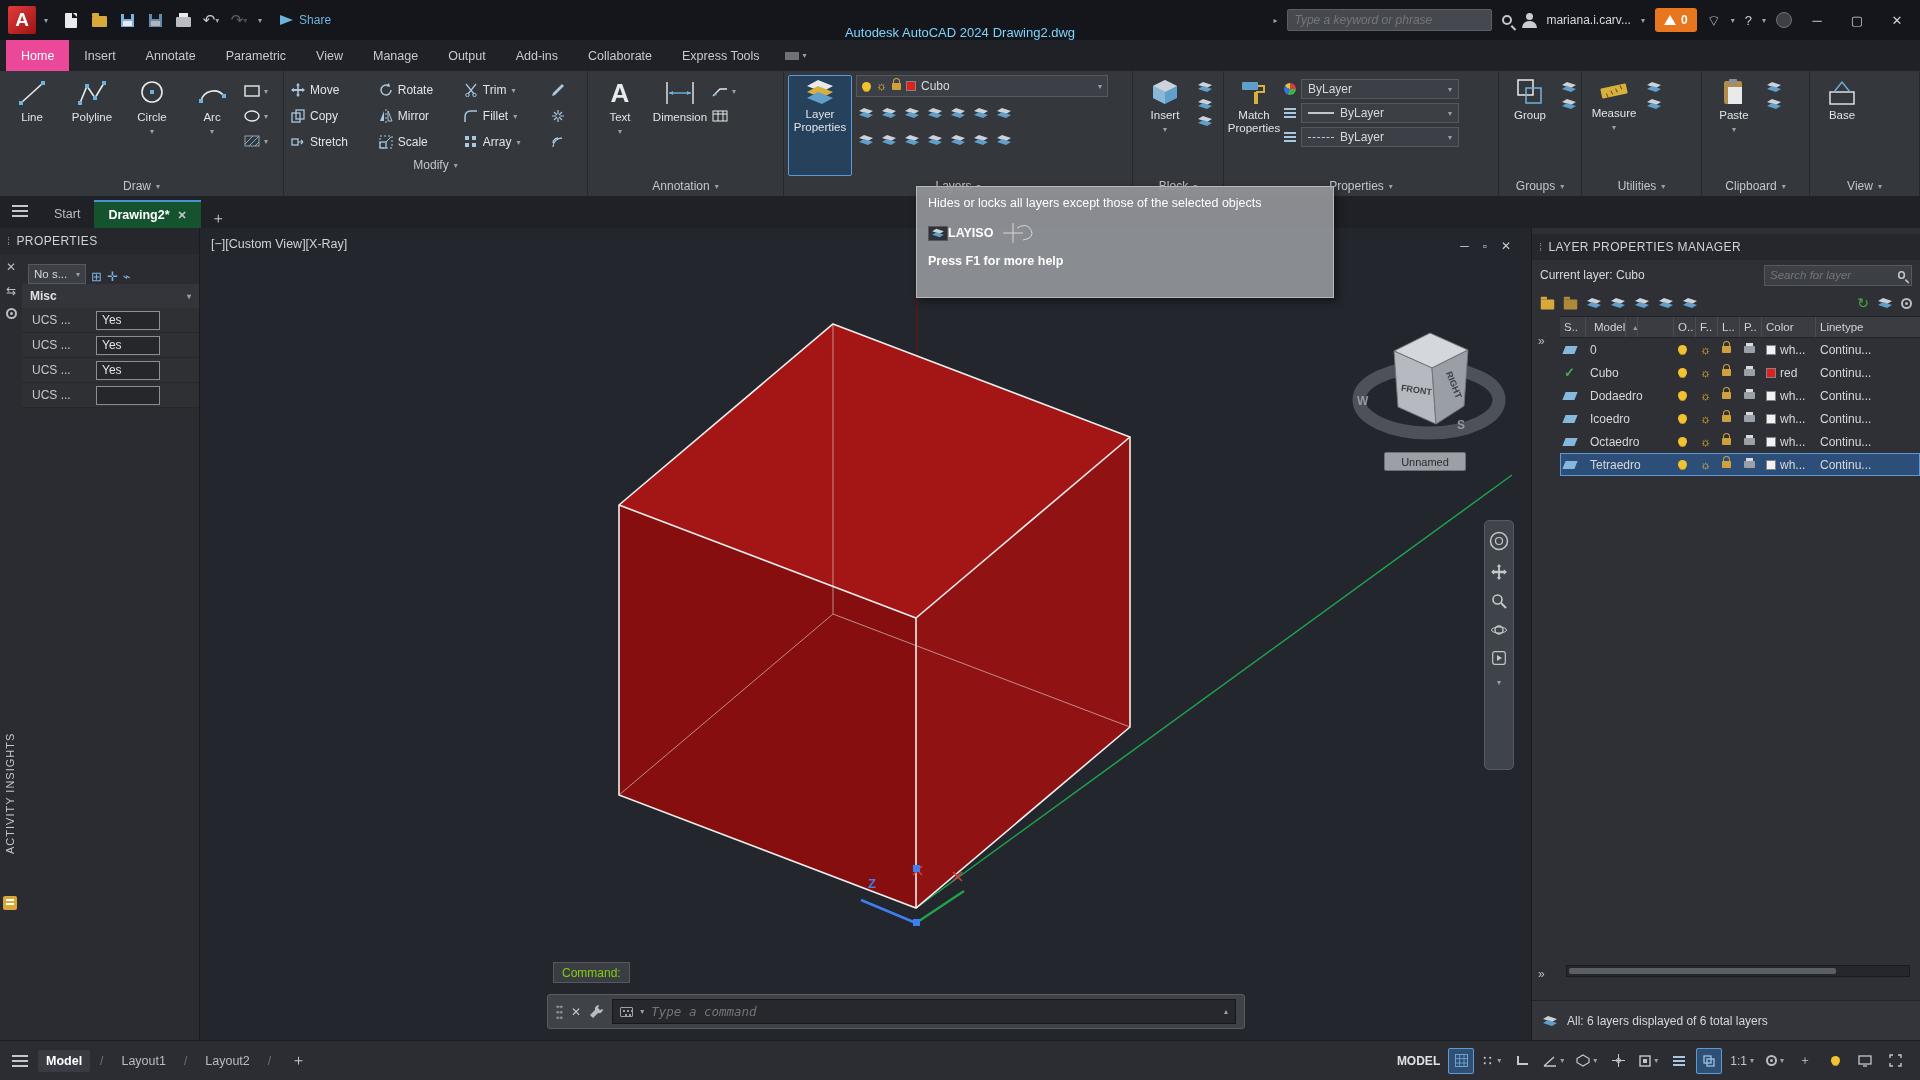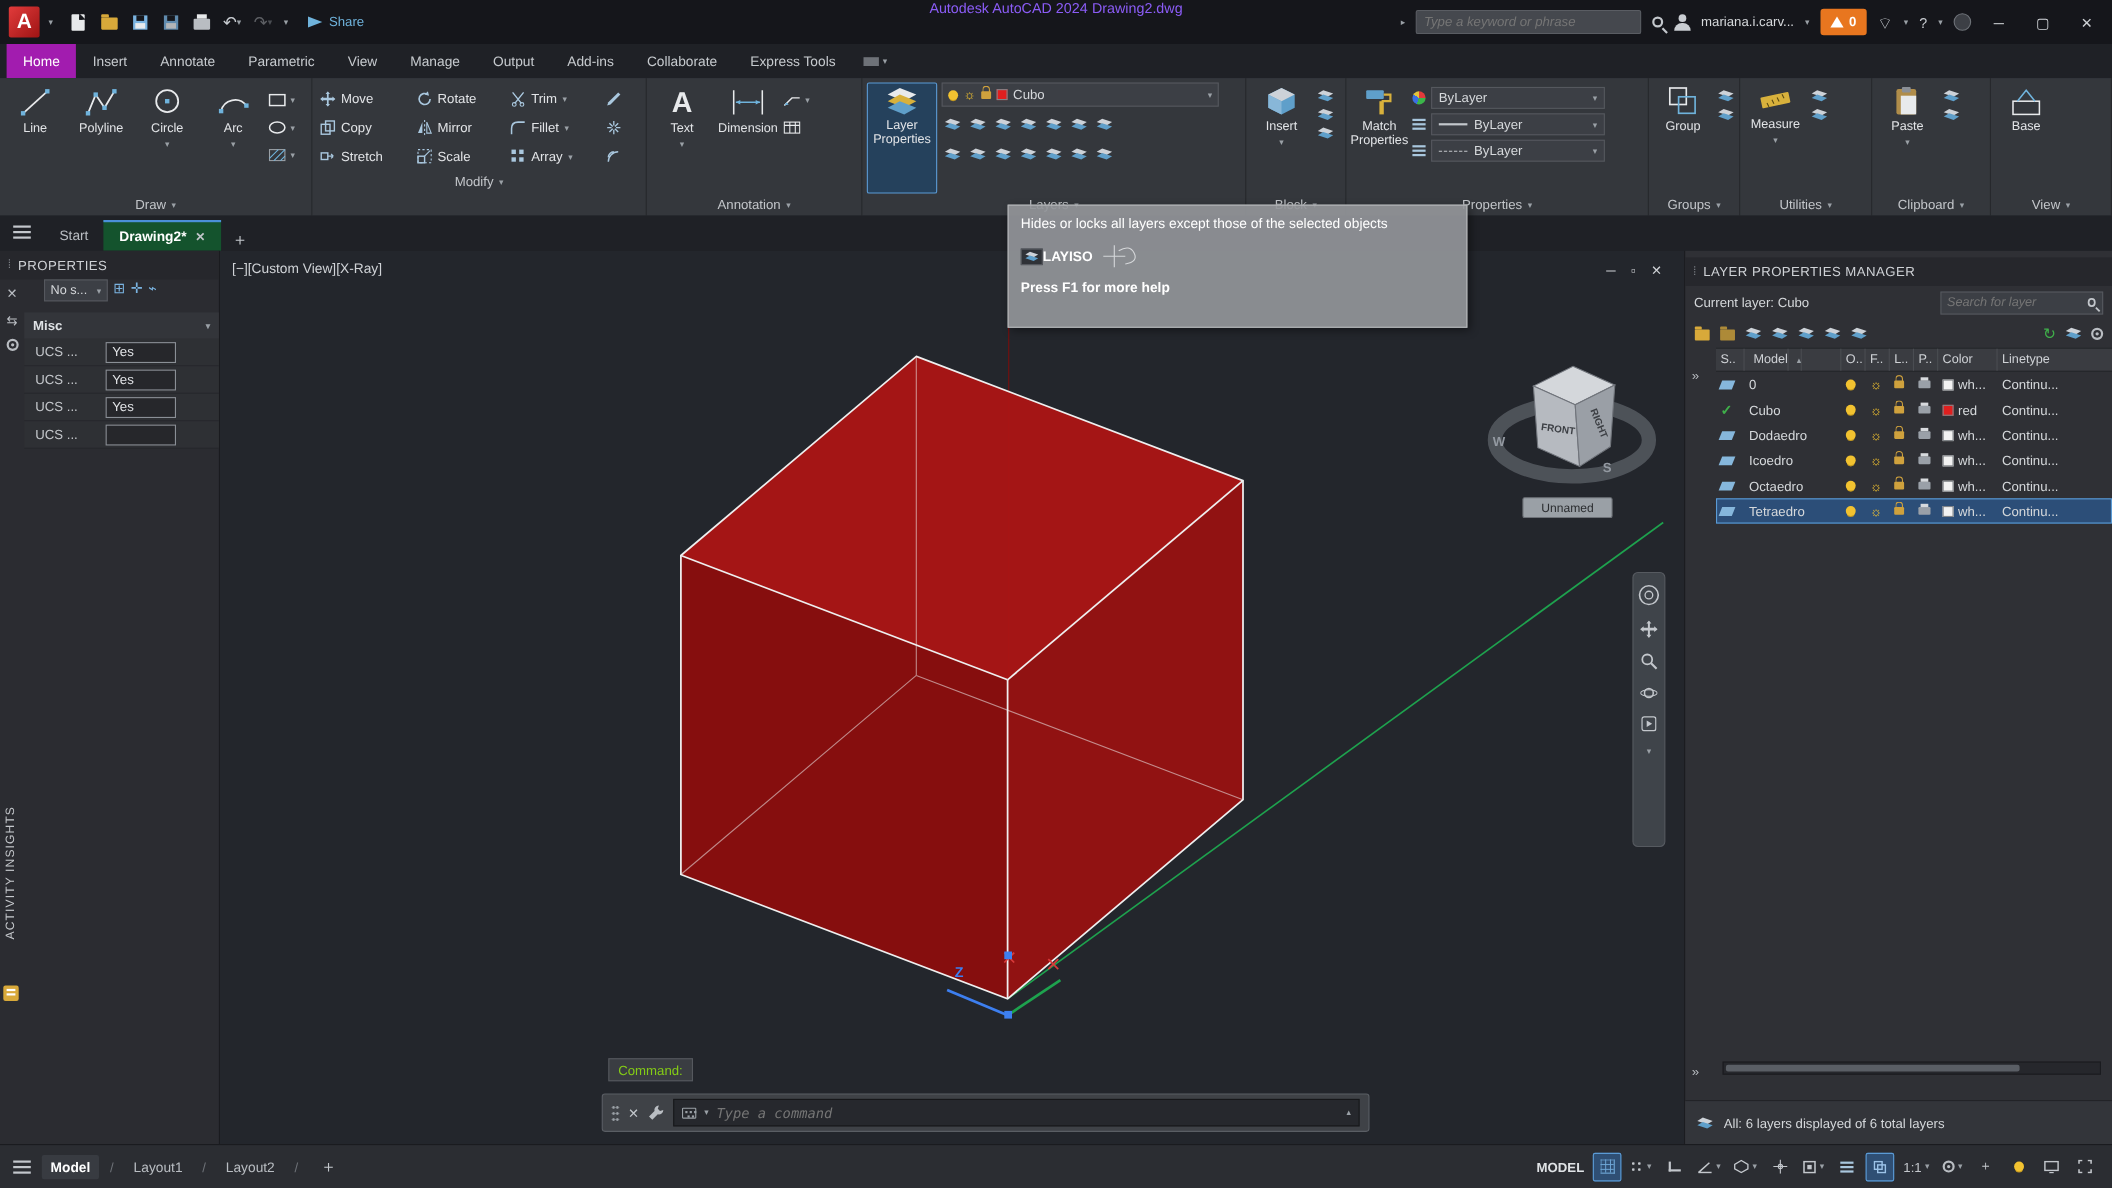--- a/index.html
+++ b/index.html
@@ -20,37 +20,37 @@
   .floppy{width:13px;height:13px;background:#7ab3e0;position:relative}
   .floppy:before{content:'';position:absolute;left:3px;top:0;width:7px;height:5px;background:#15161b}
   .floppy:after{content:'';position:absolute;left:2px;bottom:1px;width:9px;height:5px;background:#e8eaec}
   .printer-ic{width:15px;height:10px;background:#b9bdc2;border-radius:1px;position:relative;margin-top:4px}
   .printer-ic:before{content:'';position:absolute;left:3px;top:-4px;width:9px;height:4px;background:#e8eaec}
   .arr{font-size:15px;color:#c9cdd2}
   .dis{opacity:.4}
   .dd{font-size:8px;color:#9aa0a6}
   .share{display:flex;align-items:center;gap:6px;color:#6fb3dc;margin-left:10px}
   .plane{width:0;height:0;border-top:5px solid transparent;border-bottom:5px solid transparent;border-left:13px solid #6fb3dc}
-  .tb-title{position:absolute;left:0;right:0;top:0;height:40px;display:flex;align-items:flex-start;justify-content:center;gap:4px;pointer-events:none;font-size:13px;color:#8b5cf6}
+  .tb-title{position:absolute;left:0;right:0;top:0;height:40px;display:flex;align-items:flex-end;justify-content:center;gap:4px;pointer-events:none;font-size:13px;color:#7dd3fc}
   .tb-right{margin-left:auto;display:flex;align-items:center;gap:10px;z-index:2}
   .tsearch{width:205px;height:22px;background:#45484e;border:1px solid #5a5d63;border-radius:2px;display:flex;align-items:center;padding:0 6px}
   .tsearch input{font-style:italic;color:#a7abb1;font-size:12px;width:100%}
   .mag{width:10px;height:10px;border:2px solid #c3c7cc;border-radius:50%;position:relative;display:inline-block}
   .mag:after{content:'';position:absolute;left:8px;top:8px;width:6px;height:2px;background:#c3c7cc;transform:rotate(45deg);transform-origin:0 0}
   .person{width:14px;height:14px;position:relative}
   .person:before{content:'';position:absolute;left:4px;top:0;width:7px;height:7px;border-radius:50%;background:#c9cdd2}
   .person:after{content:'';position:absolute;left:0;top:8px;width:15px;height:7px;border-radius:7px 7px 0 0;background:#c9cdd2}
   .alert{height:24px;padding:0 9px;border-radius:3px;display:flex;align-items:center;gap:5px;color:#fff;font-weight:bold}
   .tri{width:0;height:0;border-left:6px solid transparent;border-right:6px solid transparent;border-bottom:10px solid #fff}
   .winbtn{width:30px;text-align:center;font-size:13px;color:#cfd2d6}
 
   
   .rtabs{position:absolute;left:0;top:40px;width:1920px;height:31px;background:#1f2126;display:flex;align-items:stretch;padding-left:6px}
   .rtab{padding:0 15px;display:flex;align-items:center;color:#c6cace;font-size:12.5px}
-  .rtab.active{background:#a21caf;color:#fff}
+  .rtab.active{background:#ec4899;color:#fff}
   .rtab-ic{display:flex;align-items:center;gap:4px;padding:0 10px;color:#9aa0a6}
 
   
   .ribbon{position:absolute;left:0;top:71px;width:1920px;height:125px;background:#34373c;display:flex}
   .panel{height:100%;border-right:1px solid #26282c;display:flex;flex-direction:column;position:relative}
   .pbody{flex:1;display:flex;padding:4px 4px 0 4px;gap:4px}
   .plabel{height:20px;display:flex;align-items:center;justify-content:center;gap:5px;color:#c3c6ca;font-size:12px}
   .bigbtn{width:56px;display:flex;flex-direction:column;align-items:center;padding-top:3px;gap:3px;font-size:11.5px;line-height:1.15;text-align:center;color:#e2e4e7;border-radius:2px}
   .bigbtn svg{flex:0 0 auto}
   .smcol{display:flex;flex-direction:column;justify-content:flex-start;gap:5px;padding-top:6px}
@@ -83,21 +83,21 @@
   .ftab.active{background:#14532d;color:#fff;font-weight:bold;border-top:2px solid #4a90d9}
   .plus{font-size:15px;color:#c3c7cc;padding:0 10px}
 
   
   .ws{position:absolute;left:0;top:228px;width:1920px;height:812px}
 
   
   .palette{position:absolute;left:0;top:0;width:200px;height:812px;background:#2b2c31;border-right:1px solid #1a1b1f}
   .phead{height:26px;background:#26272c;display:flex;align-items:center;gap:6px;padding:0 7px;color:#cfd2d6;letter-spacing:.4px}
   .grip{color:#7d8187;font-size:11px}
-  .ptool{height:30px;display:flex;align-items:flex-start;gap:5px;padding:0 6px 0 40px}
+  .ptool{height:30px;display:flex;align-items:flex-end;gap:5px;padding:0 6px 0 28px}
   .pcombo{width:58px;height:20px;font-size:11.5px}
   .pico{color:#7ab3e0;font-size:13px}
   .pstrip{position:absolute;left:2px;top:32px;display:flex;flex-direction:column;gap:10px;align-items:center;width:18px;color:#b9bdc2}
   .gearring{width:11px;height:11px;border:2px solid #b9bdc2;border-radius:50%;position:relative}
   .gearring:before{content:'';position:absolute;left:2.2px;top:2.2px;width:3px;height:3px;border-radius:50%;background:#b9bdc2}
   .msec{margin-left:22px;height:24px;background:#33353a;display:flex;align-items:center;padding:0 8px;color:#dfe2e5;font-weight:bold;font-size:12px}
   .prow{margin-left:22px;height:25px;display:flex;align-items:center;background:#2e3034;border-bottom:1px solid #26272c}
   .prow .lab{width:74px;padding-left:10px;color:#c5c8cc}
   .prow .val{width:64px;height:19px;border:1px solid #8a8f96;background:#26272b;display:flex;align-items:center;padding:0 5px;color:#e2e4e7}
   .activity{position:absolute;left:0;top:470px;width:20px;height:190px;display:flex;align-items:center;justify-content:center;color:#c5c8cc;font-size:11px;letter-spacing:1px;writing-mode:vertical-rl;transform:rotate(180deg)}

